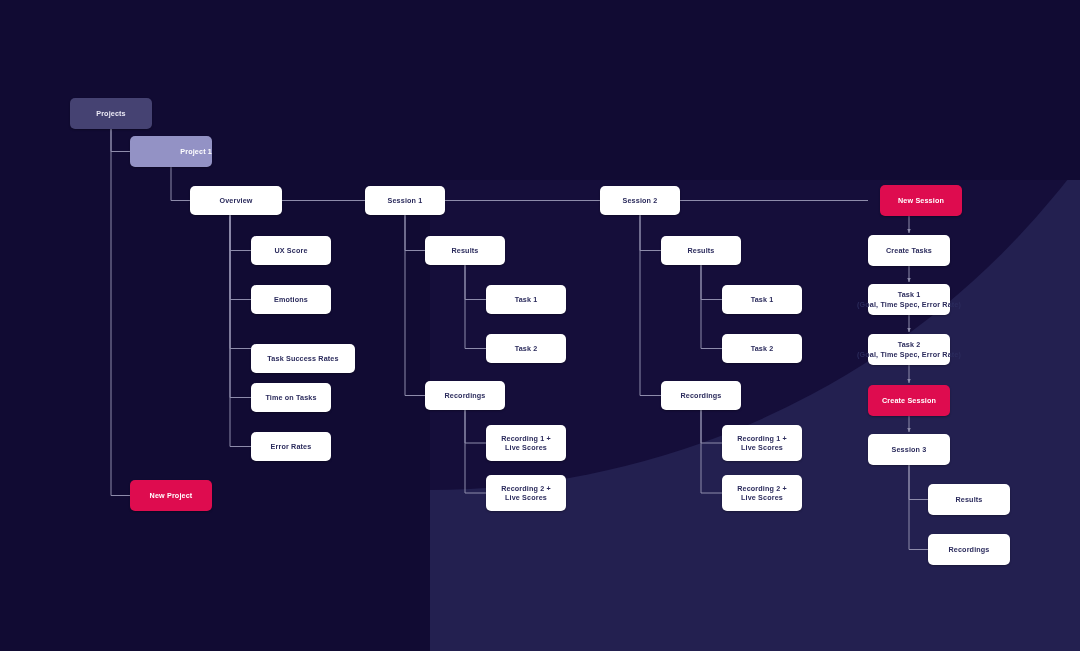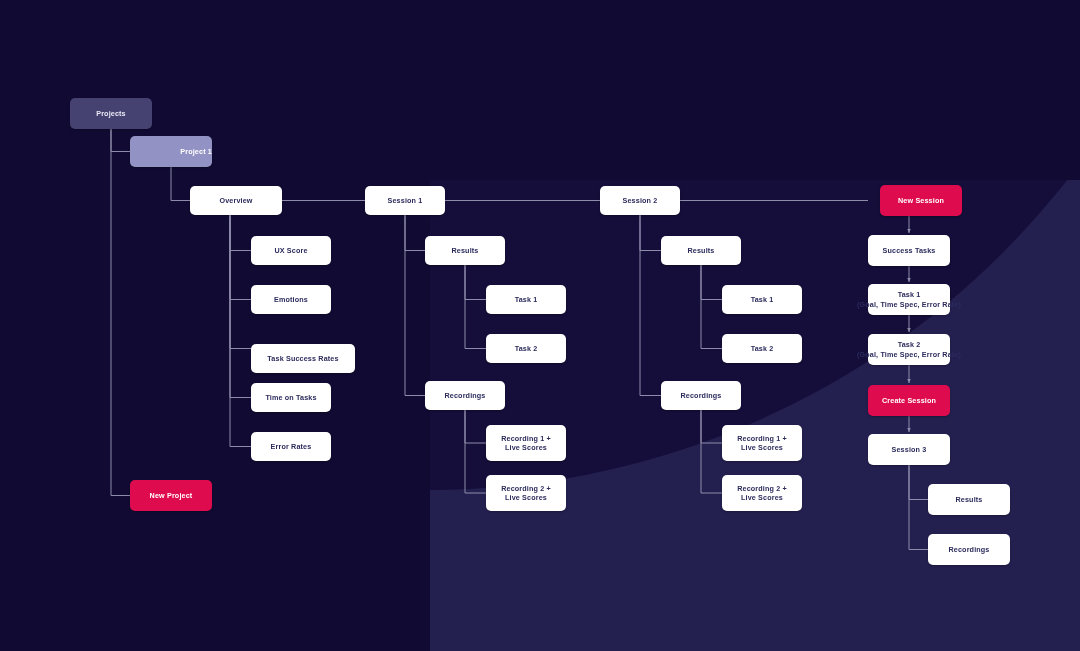--- a/index.html
+++ b/index.html
@@ -229,21 +229,21 @@
           <span class="lbl l2">Live Scores</span>
         </div>
       </div>
       <div class="node pink" style="left: 868px; top: 185px; width: 82px; height: 31px; margin-left: 12px;">
         <div>
           <span class="lbl">New Session</span>
         </div>
       </div>
       <div class="node white" style="left: 868px; top: 235px; width: 82px; height: 31px;">
         <div>
-          <span class="lbl">Success Tasks</span>
+          <span class="lbl">Create Tasks</span>
         </div>
       </div>
       <div class="node white" style="left: 868px; top: 284px; width: 82px; height: 31px;">
         <div>
           <span class="lbl l2">Task 1</span>
           <span class="lbl l2">(Goal, Time Spec, Error Rate)</span>
         </div>
       </div>
       <div class="node white" style="left: 868px; top: 334px; width: 82px; height: 31px;">
         <div>

